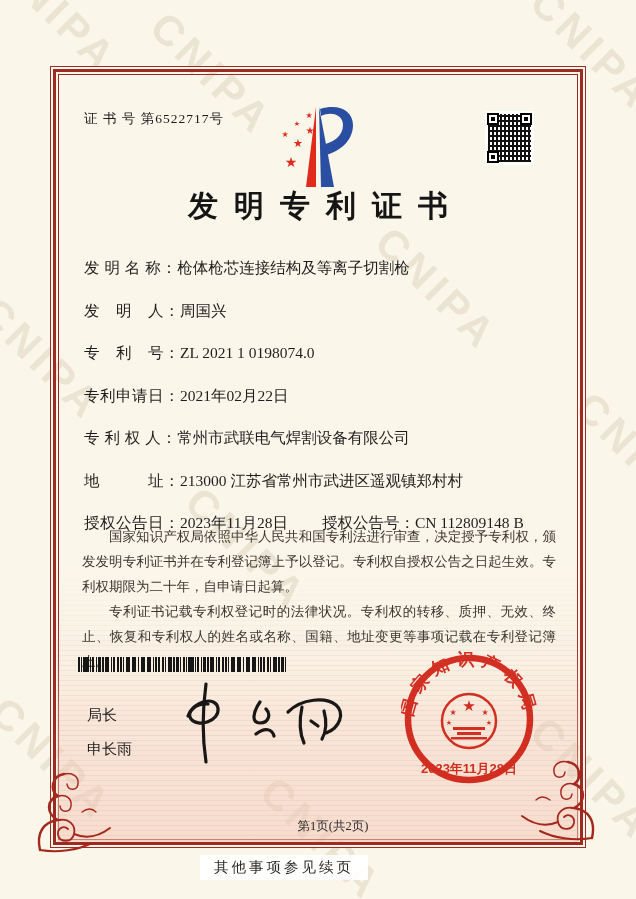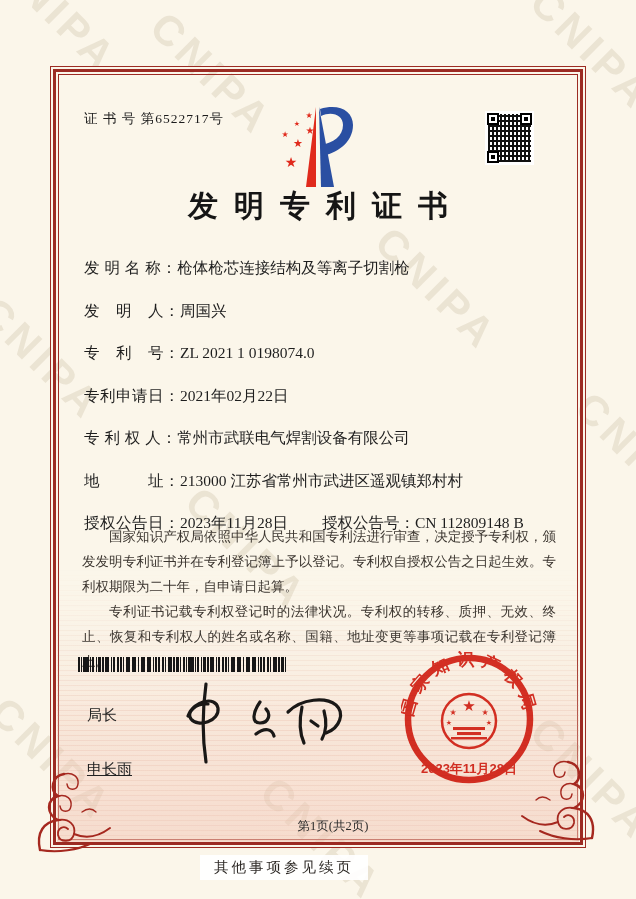--- a/index.html
+++ b/index.html
@@ -79,21 +79,21 @@
       repeating-linear-gradient(90deg,#161616 0 1px, transparent 1px 5px),
       repeating-linear-gradient(90deg,#161616 0 2px, transparent 2px 7px),
       repeating-linear-gradient(90deg,#161616 0 1px, transparent 1px 3px);
   }
   
   .signer-title, .signer-name {
     position:absolute; left:87px; z-index:2; font-size:15px; color:#222;
     font-family:"Liberation Sans","DejaVu Sans",sans-serif;
   }
   .signer-title { top:706px; }
-  .signer-name  { top:760px;text-decoration:underline; }
+  .signer-name  { top:740px; }
   .sig { position:absolute; left:168px; top:676px; z-index:2; mix-blend-mode:multiply; }
   
   .seal { position:absolute; left:401px; top:651px; z-index:2; mix-blend-mode:multiply; opacity:0.95; }
   
   .pagination {
     position:absolute; left:53px; width:530px; top:818px; text-align:center;
     font-size:12.5px; color:#2a2a2a; z-index:2;margin-left:15px;
   }
   .footer-note {
     position:absolute; left:0; width:568px; top:855px; text-align:center; z-index:2;

